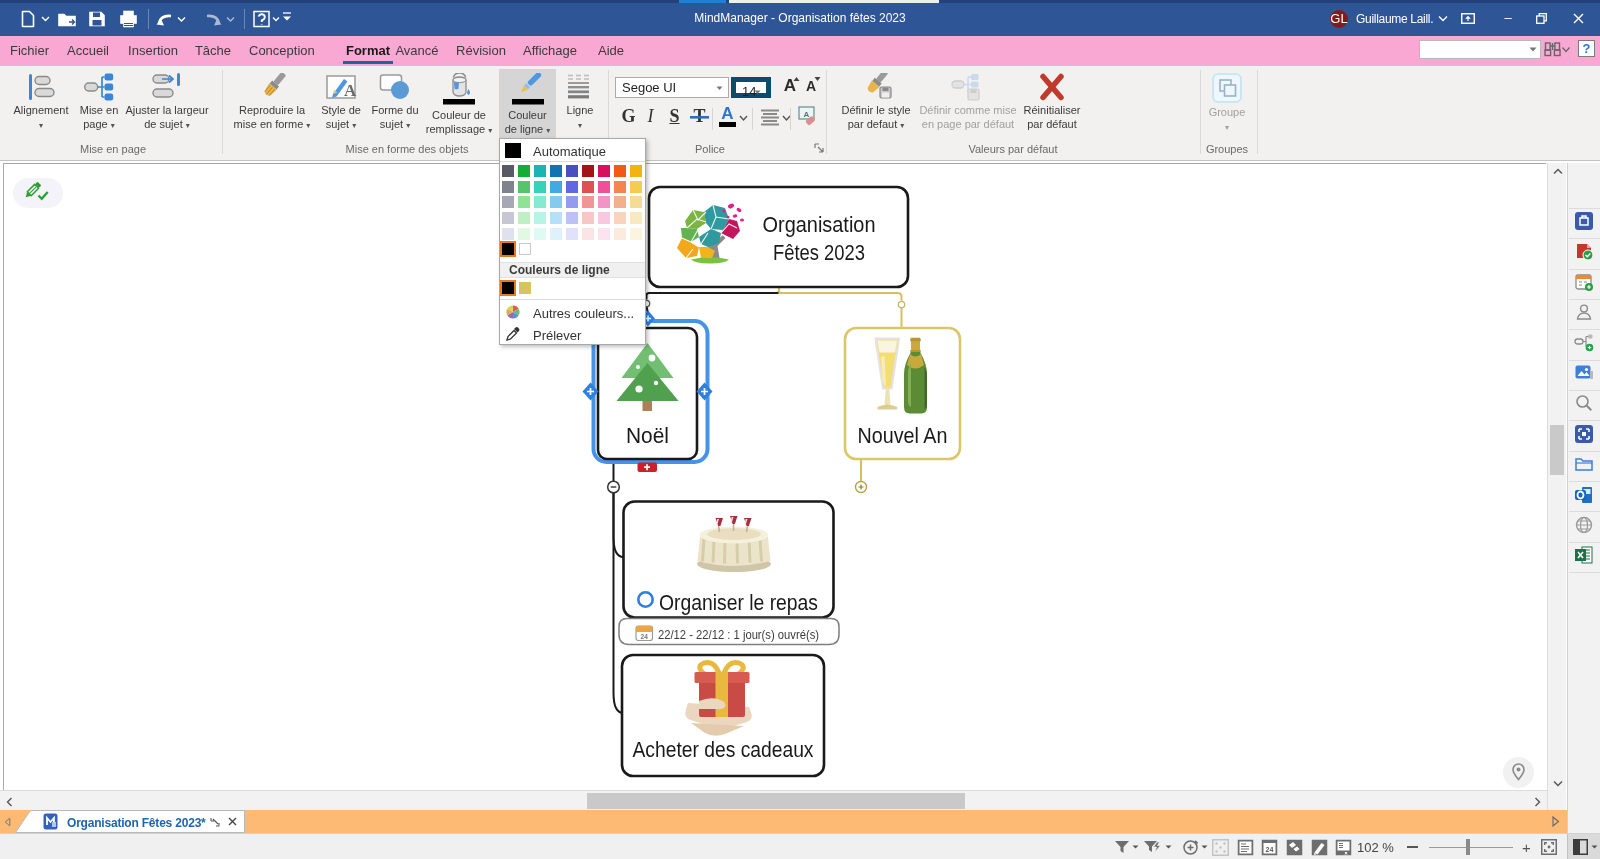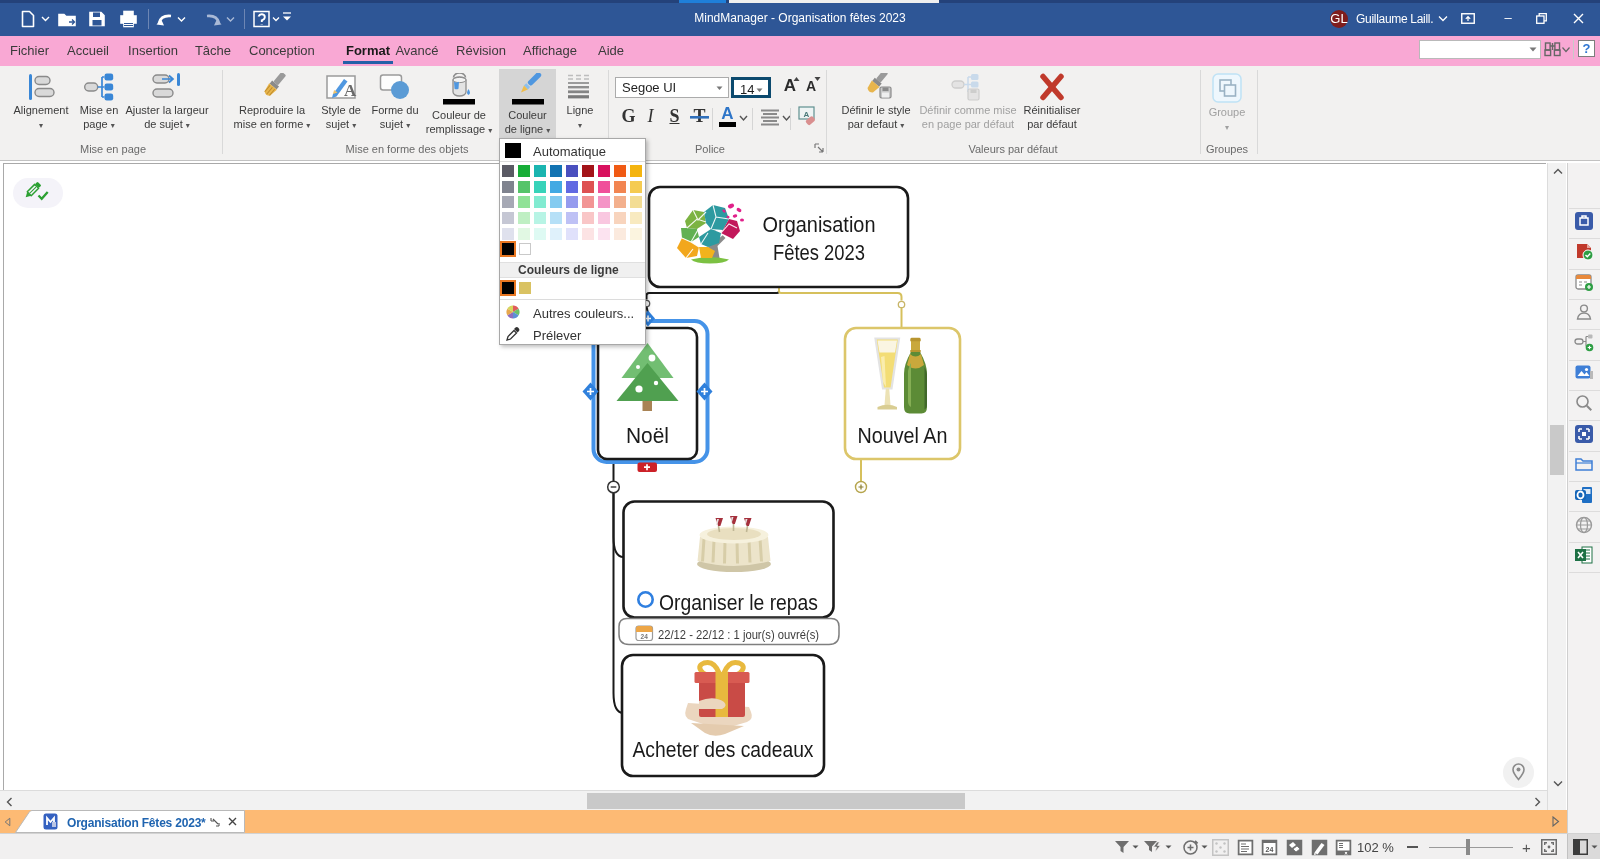--- a/index.html
+++ b/index.html
@@ -238,21 +238,21 @@
       <path d="M1,23.8 h21" stroke="#7a7a7a" stroke-width="3.2"></path>
     </svg>
     <div class="rlabel">Ligne<br><span class="chev">▾</span></div>
   </div>
   <div class="glabel" style="left:307px;width:200px;">Mise en forme des objets</div>
   <div class="rsep" style="left:608px;"></div>
 
   <div class="abs" style="left:615px;top:11px;width:114px;height:21px;background:#fff;border:1px solid #ababab;font-size:13px;color:#1f1f1f;line-height:19px;padding-left:6px;">Segoe UI<svg class="abs" style="right:5px;top:8px" width="7" height="5" viewBox="0 0 7 5">
         <path d="M0.5,0.5 l3,3.5 l3,-3.5 z" fill="#777"></path>
       </svg></div>
-  <div class="abs" style="left:731px;top:11px;width:40px;height:21px;background:#fff;border:3px solid #0c4a6e;font-size:13px;color:#1f1f1f;line-height:19px;padding-left:6px;">14<svg class="abs" style="right:5px;top:8px" width="7" height="5" viewBox="0 0 7 5">
+  <div class="abs" style="left:731px;top:11px;width:40px;height:21px;background:#fff;border:5px solid #0c4a6e;font-size:13px;color:#1f1f1f;line-height:19px;padding-left:6px;">14<svg class="abs" style="right:5px;top:8px" width="7" height="5" viewBox="0 0 7 5">
         <path d="M0.5,0.5 l3,3.5 l3,-3.5 z" fill="#777"></path>
       </svg></div>
   <div class="abs" style="left:780px;top:10px;width:20px;height:22px;color:#2b2b2b;font-size:17px;font-weight:bold;text-align:center;">A<svg class="abs" style="right:0px;top:0px" width="7" height="6" viewBox="0 0 7 6">
         <path d="M0.5,5 l3,-4 l3,4" fill="#444"></path>
       </svg></div>
   <div class="abs" style="left:801px;top:12px;width:20px;height:22px;color:#2b2b2b;font-size:14px;font-weight:bold;text-align:center;">A<svg class="abs" style="right:0px;top:-2px" width="7" height="6" viewBox="0 0 7 6">
         <path d="M0.5,1 l3,4 l3,-4" fill="#444"></path>
       </svg></div>
 
   <div class="abs" style="left:620px;top:40px;width:17px;text-align:center;font-family:'Liberation Serif',serif;font-size:18px;font-weight:bold;color:#333;">G</div>
@@ -755,21 +755,21 @@
       <div class="sw" style="left:82px;top:88.8px;background:#fce3e4;"></div>
       <div class="sw" style="left:98px;top:88.8px;background:#fce3f0;"></div>
       <div class="sw" style="left:114px;top:88.8px;background:#fbeade;"></div>
       <div class="sw" style="left:130px;top:88.8px;background:#fbf4df;"></div>
     </div>
 
   <div class="sw" style="left:2px;top:104px;background:#000;outline:2px solid #e87722;outline-offset:0px;"></div>
   <div class="sw" style="left:19px;top:104px;background:#fff;border:1px solid #c9c9c9;"></div>
 
   <div class="abs" style="left:0px;top:123px;width:145px;height:16px;background:#f0f0f0;border-top:1px solid #e0e0e0;border-bottom:1px solid #e0e0e0;"></div>
-  <div class="abs" style="left:18px;top:124px;font-size:12px;font-weight:bold;color:#3b3b3b;">Couleurs de ligne</div>
+  <div class="abs" style="left:9px;top:124px;font-size:12px;font-weight:bold;color:#3b3b3b;">Couleurs de ligne</div>
   <div class="sw" style="left:2px;top:143px;background:#000;outline:2px solid #e87722;"></div>
   <div class="sw" style="left:19px;top:143px;background:#d9c262;"></div>
   <div class="abs" style="left:0px;top:160px;width:145px;height:1px;background:#dcdcdc;"></div>
 
   <svg class="abs" style="left:6px;top:166px" width="14" height="14" viewBox="0 0 14 14">
     <circle cx="7" cy="7" r="6.5" fill="#e8e8e8"></circle>
     <path d="M7,7 L7,0.5 A6.5,6.5 0 0 1 12.6,3.7 z" fill="#e05c5c"></path>
     <path d="M7,7 L12.6,3.7 A6.5,6.5 0 0 1 12.6,10.3 z" fill="#6cbf6c"></path>
     <path d="M7,7 L12.6,10.3 A6.5,6.5 0 0 1 7,13.5 z" fill="#5c8fd6"></path>
     <path d="M7,7 L7,13.5 A6.5,6.5 0 0 1 1.4,10.3 z" fill="#8f6cbf"></path>

